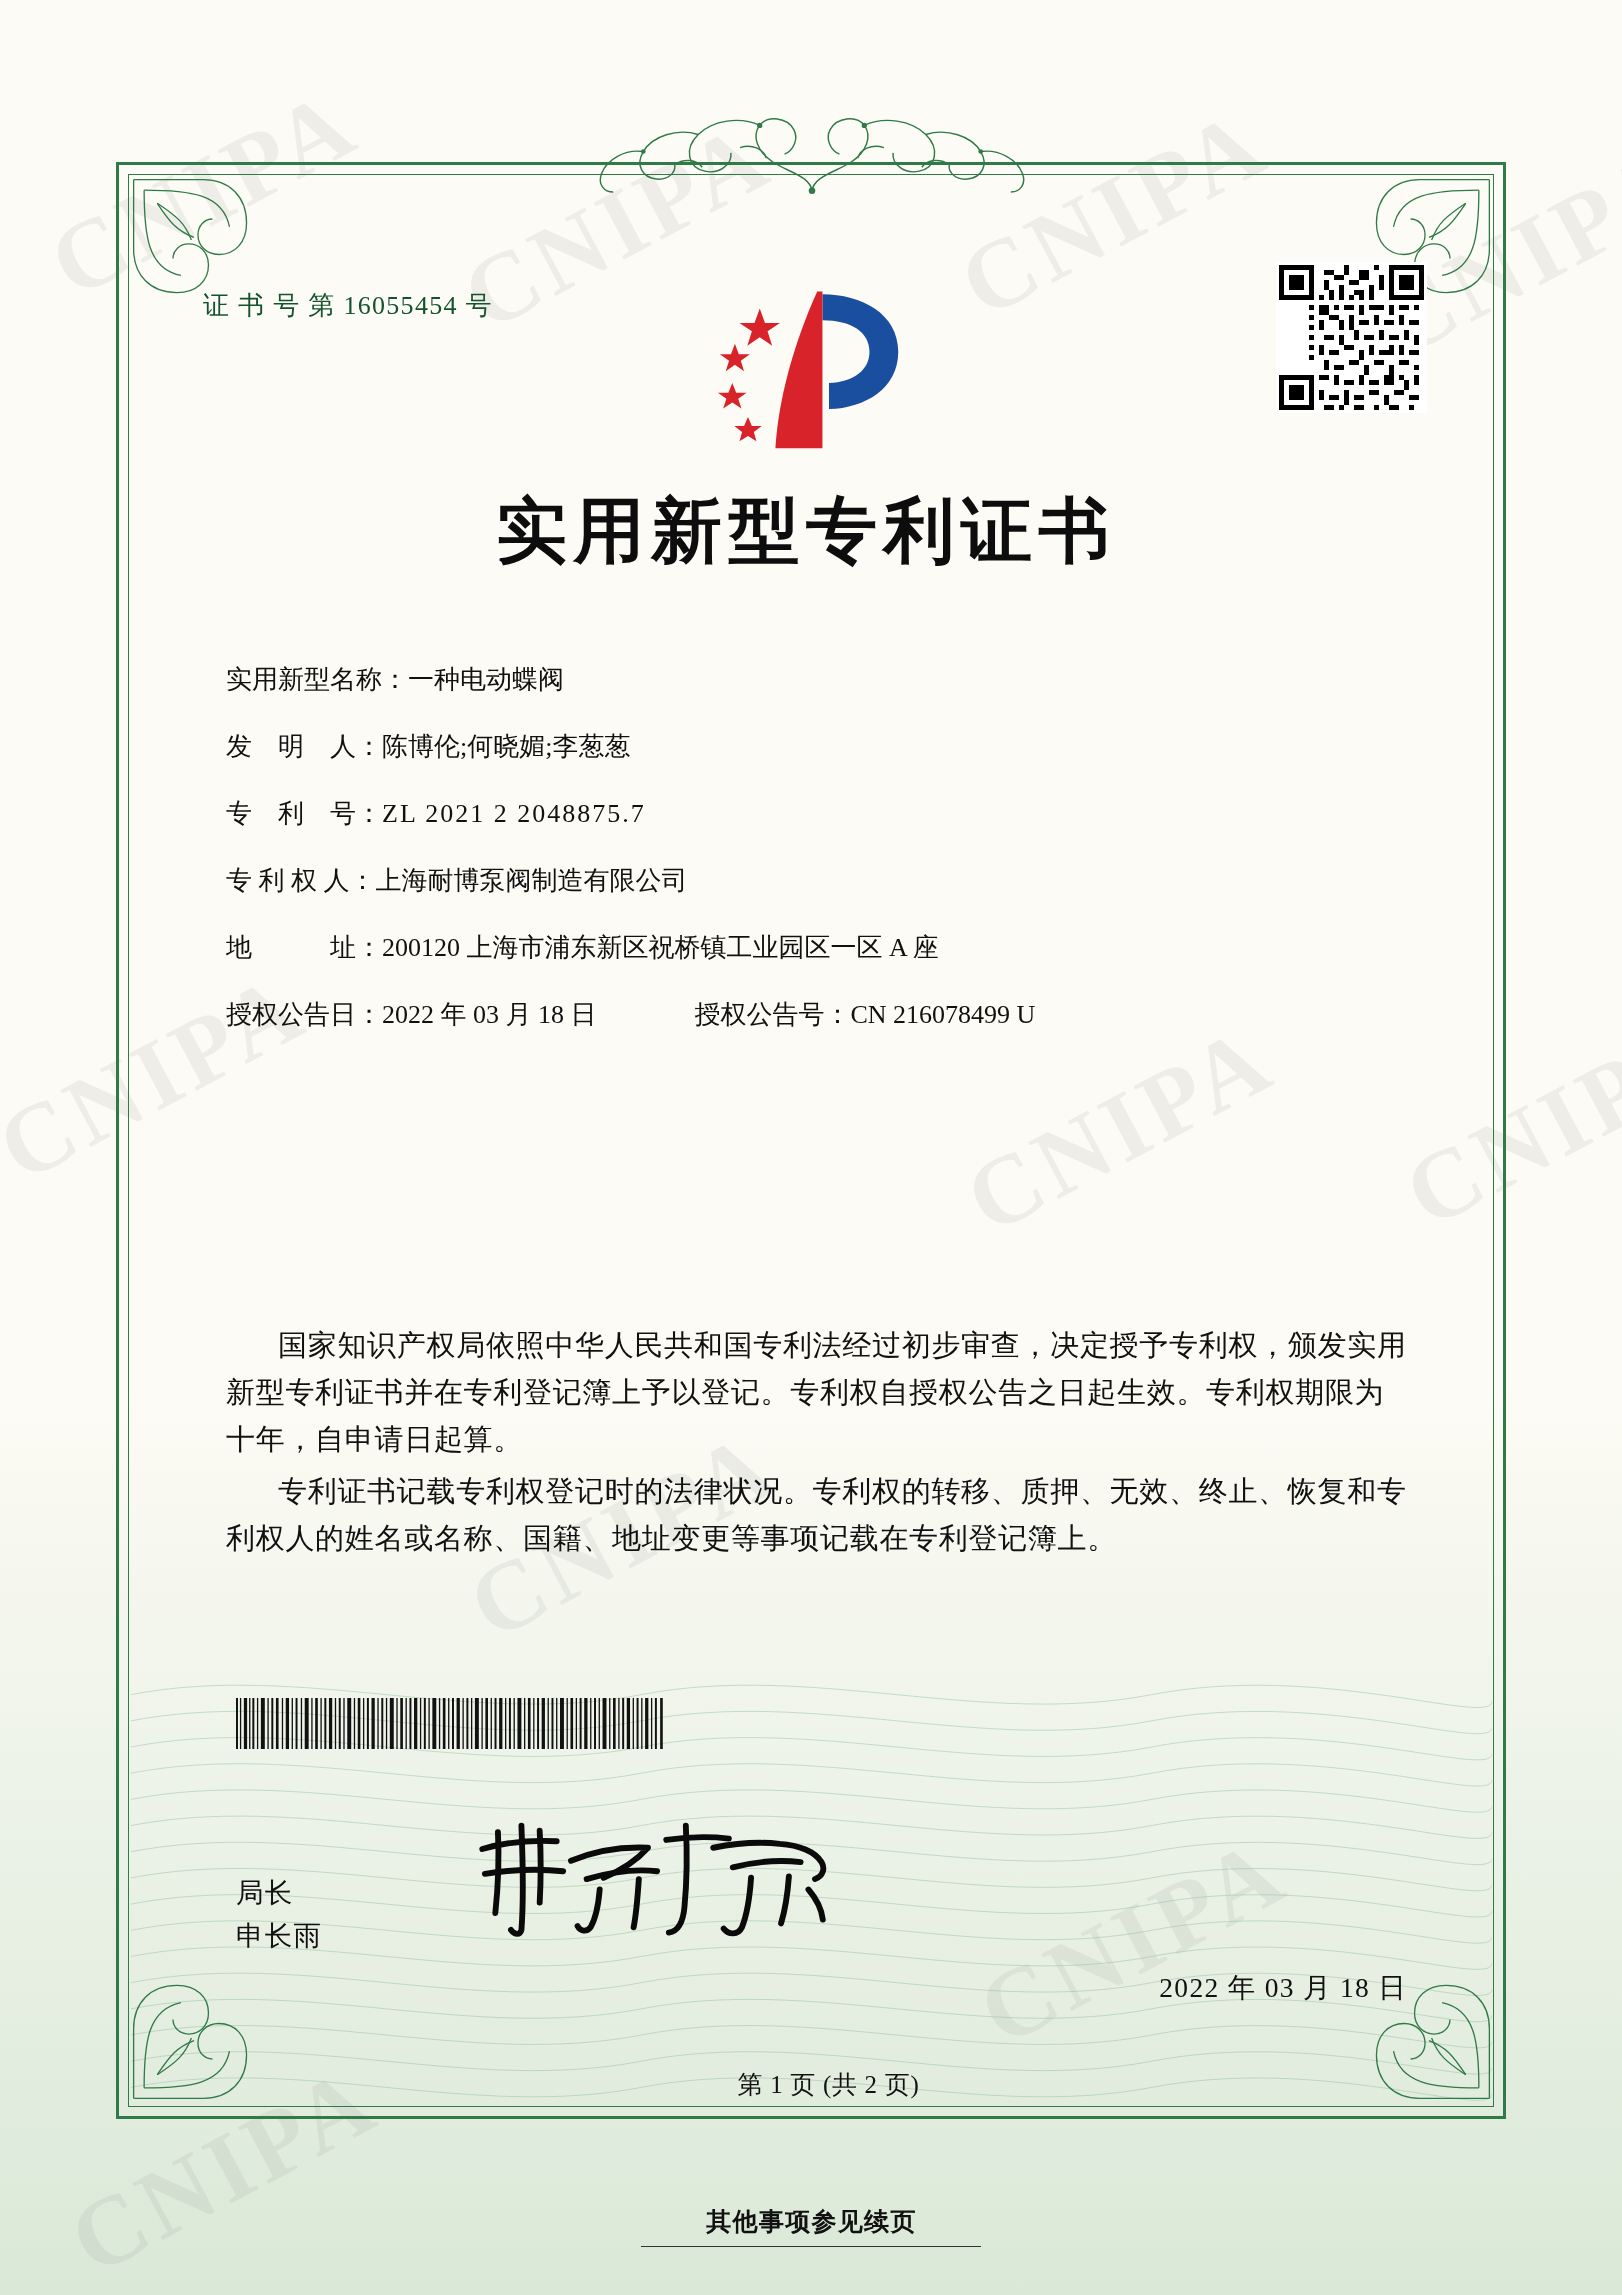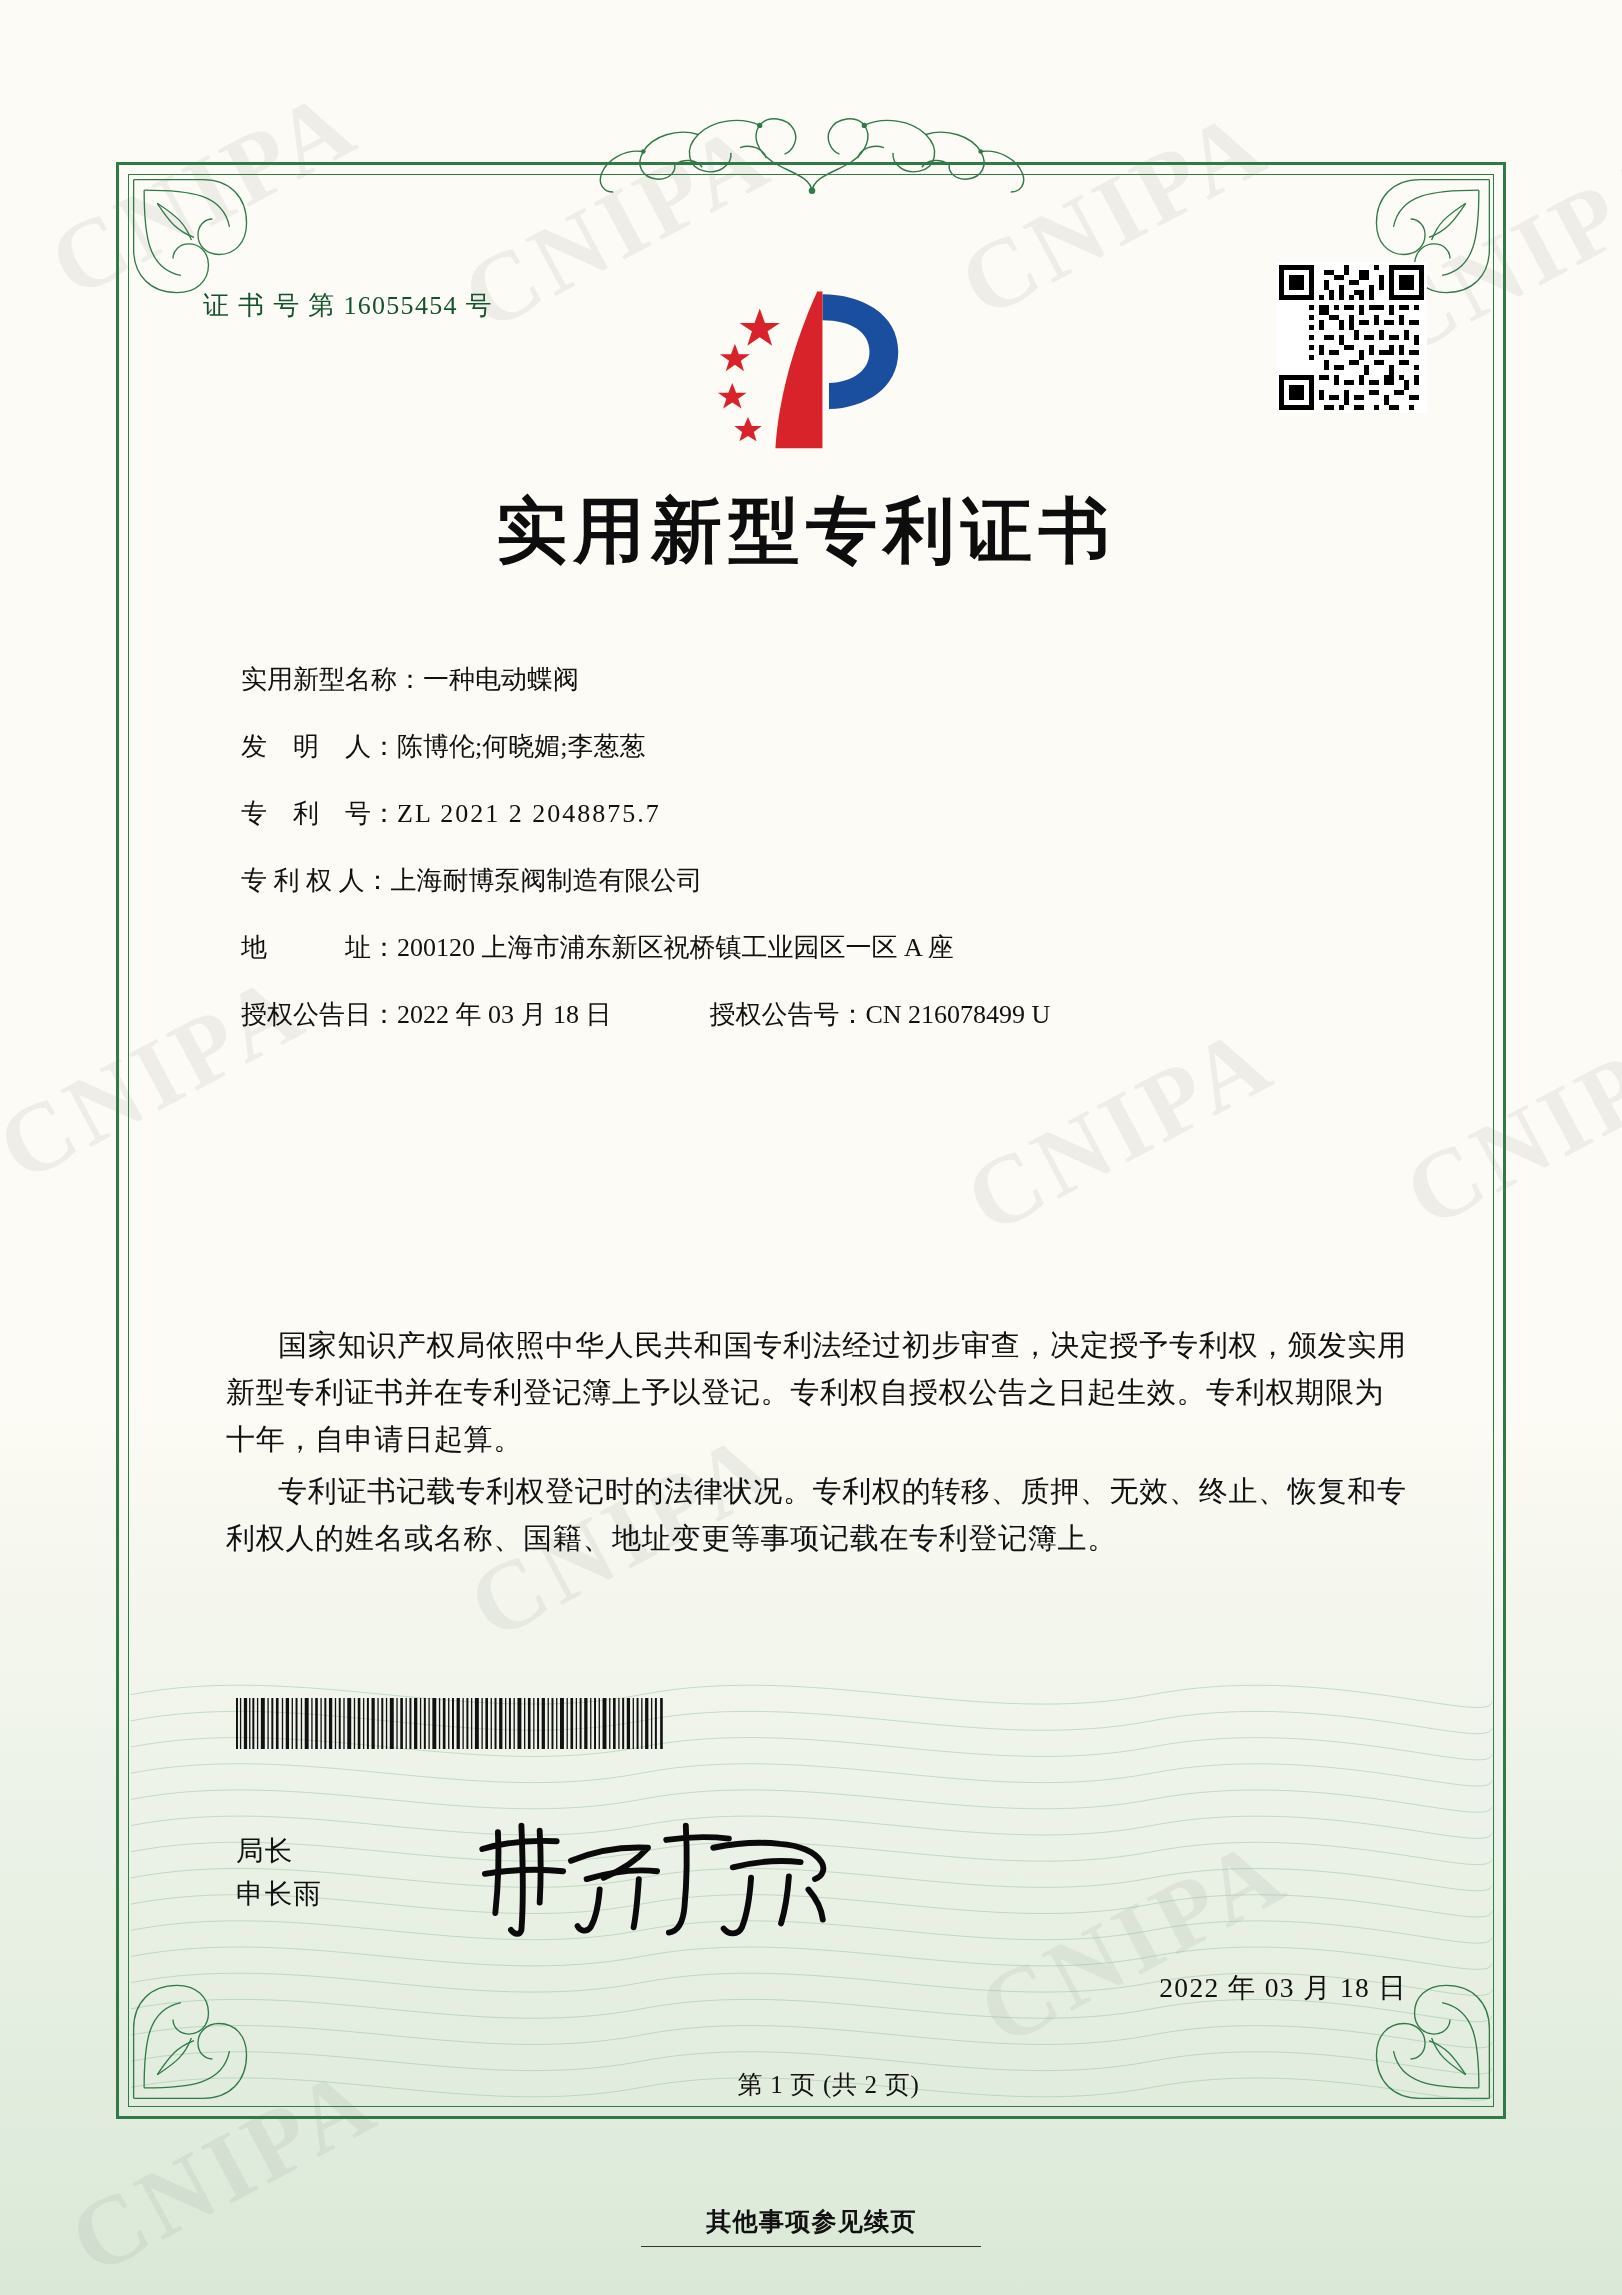--- a/index.html
+++ b/index.html
@@ -108,21 +108,20 @@
   }
 
   .fields {
     position: absolute;
     left: 226px;
     top: 667px;
     width: 1178px;
     font-size: 26px;
     line-height: 1.0;
     color: #111;
-    margin-left: 15px;
   }
   .field-row {
     margin-bottom: 41px;
     white-space: nowrap;
   }
   .lbl {
     display: inline-block;
   }
   .val {
     display: inline-block;
@@ -152,21 +151,21 @@
     position: absolute;
     left: 236px;
     top: 1698px;
     width: 432px;
     height: 51px;
   }
 
   .signature-block {
     position: absolute;
     left: 236px;
-    top: 1830px;
+    top: 1872px;
     font-size: 27.5px;
     line-height: 1.55;
     letter-spacing: 1.3px;
   }
 
   .sign-img {
     position: absolute;
     left: 458px;
     top: 1806px;
     width: 393px;

